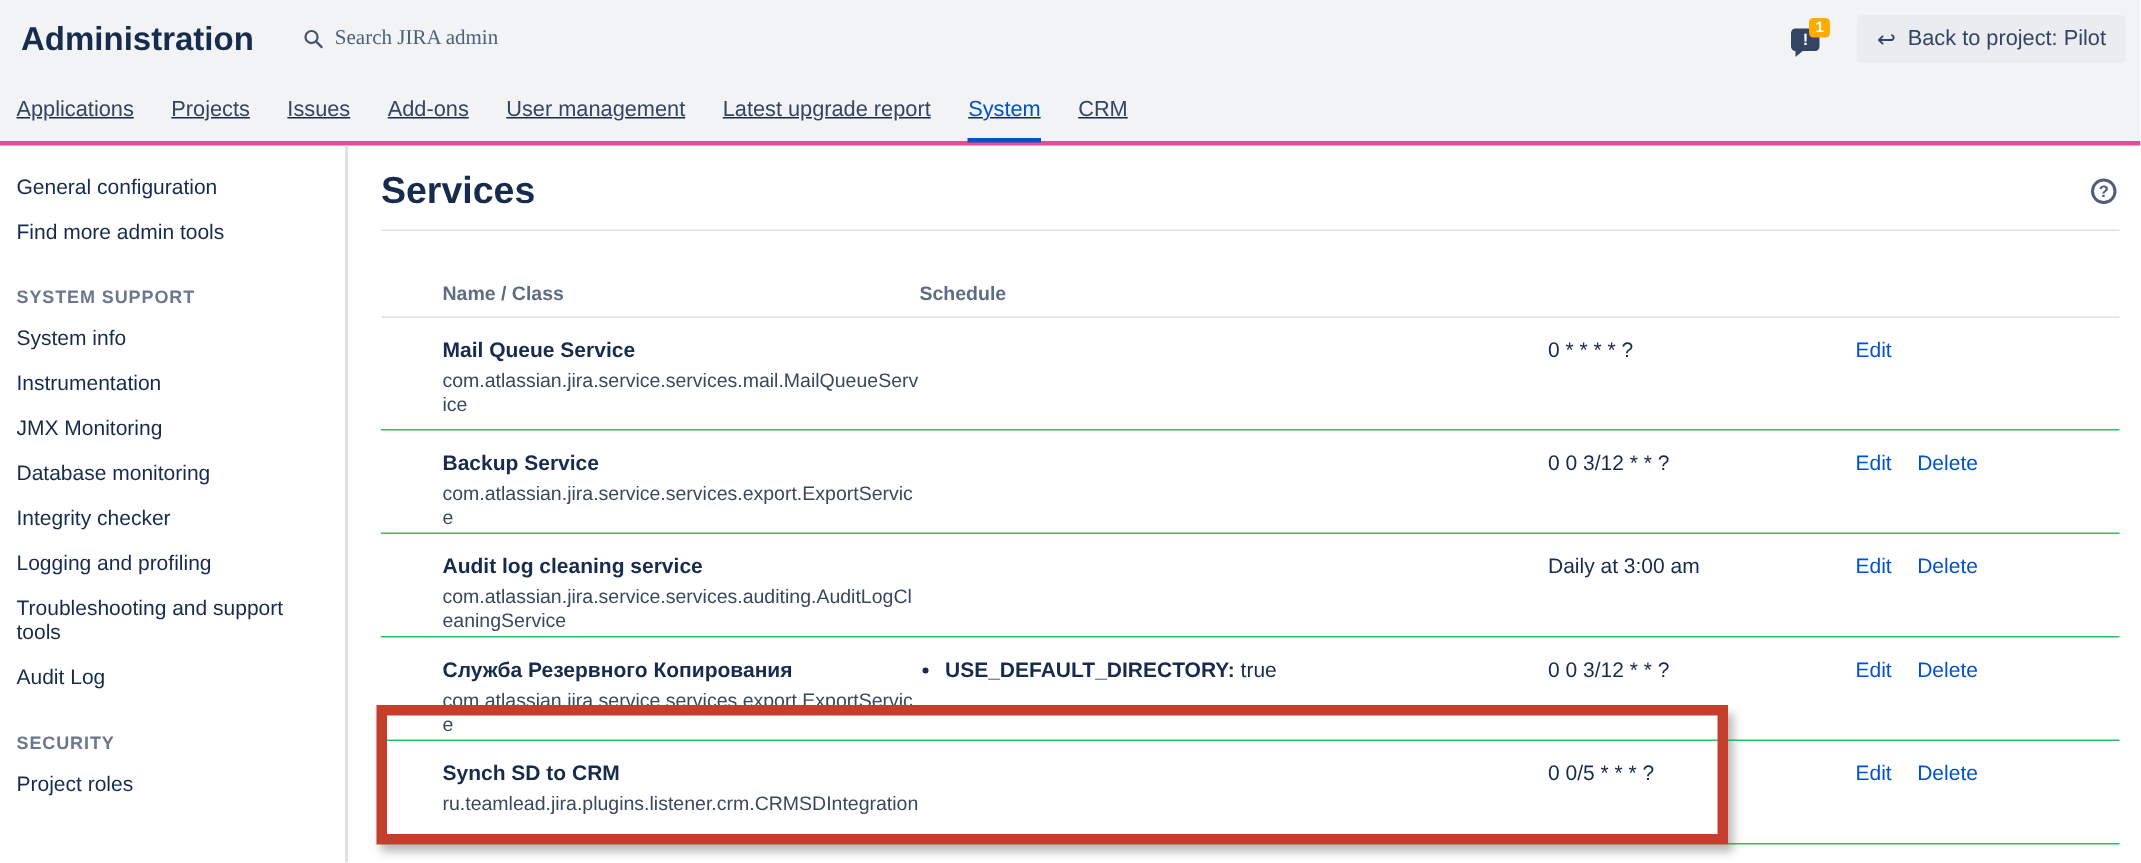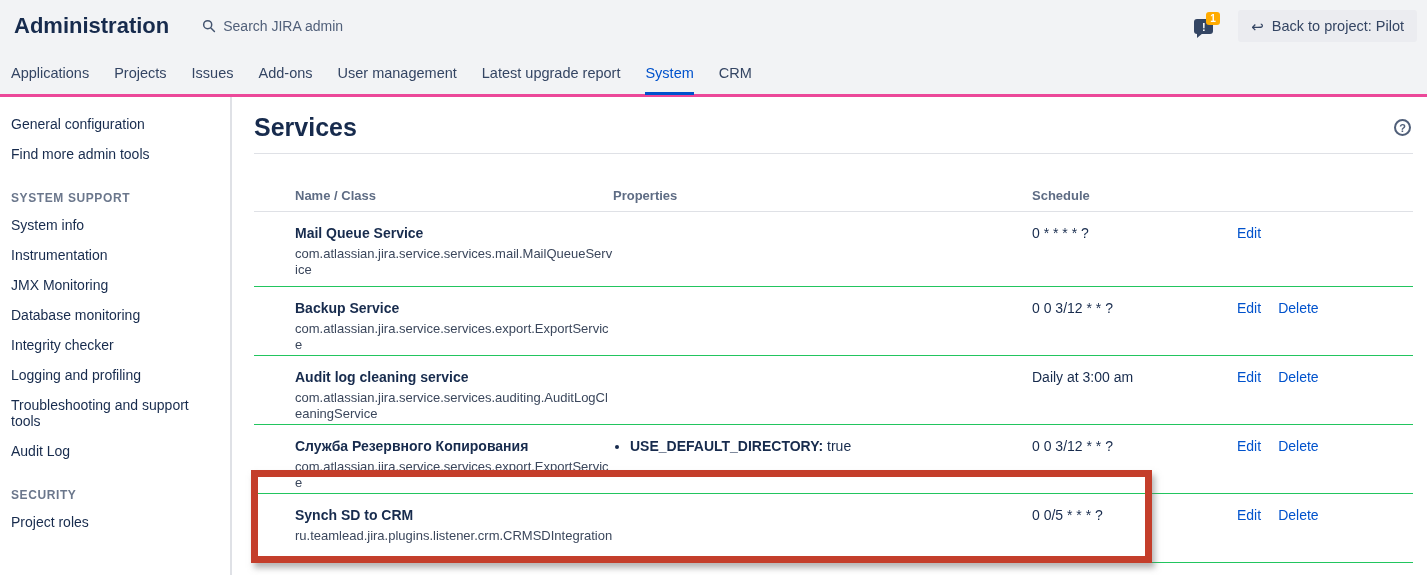--- a/index.html
+++ b/index.html
@@ -14,21 +14,21 @@
   }
   a { text-decoration: none; cursor: pointer; }
 
   
   .top { background: #F2F3F5; border-bottom: 3px solid #ec4899; height: 97px; }
   .header-row { display: flex; align-items: center; height: 52px; padding: 0 10px 0 14px; }
   .app-title { font-size: 22px; font-weight: 700; color: #172B4D; }
   .search-wrap { display: flex; align-items: center; margin-left: 33px; gap: 7px; }
   .search-input {
     border: none; background: transparent; outline: none;
-    font-family: Liberation Sans, sans-serif; font-size: 14px; color: #4d7c0f; width: 230px;
+    font-family: Liberation Serif, serif; font-size: 14px; color: #4d7c0f; width: 230px;
   }
   .search-input::placeholder { color: #505F79; opacity: 1; }
   .header-spacer { flex: 1; }
 
   .notif { position: relative; margin-right: 20px; width: 24px; height: 24px; cursor: pointer; }
   .notif-bubble {
     position: absolute; left: 0; top: 5px; width: 19px; height: 15px;
     background: #344563; border-radius: 3px; color: #fff; font-weight: 700; font-size: 11px;
     display: flex; align-items: center; justify-content: center;
   }
@@ -43,21 +43,21 @@
   }
   .back-btn {
     display: flex; align-items: center; gap: 8px;
     background: #EBECF0; border: none; border-radius: 3px;
     padding: 8px 13px; font-family: "Liberation Sans", sans-serif;
     font-size: 14.5px; color: #344563; cursor: pointer; white-space: nowrap;
   }
   .back-arrow { font-size: 15px; line-height: 1; }
 
   
-  .nav-row { display: flex; align-items: stretch; height: 43px; padding-left: 11px; gap: 25px; }
+  .nav-row { display: flex; align-items: stretch; height: 43px; padding-left: 11px; gap: 25px; text-decoration: underline; }
   .tab {
     display: flex; align-items: center; color: #344563; font-size: 14.5px;
     border-bottom: 3px solid transparent; padding-top: 2px;
   }
   .tab.active { color: #0052CC; border-bottom-color: #0052CC; }
 
   
   .content { display: flex; height: 478px; }
   .sidebar { width: 232px; flex-shrink: 0; border-right: 2px solid #DFE1E6; padding: 12px 10px 0 11px; }
   .side-item { display: block; color: #172B4D; font-size: 14px; padding: 7px 0; line-height: 16px; }
@@ -164,21 +164,20 @@
       <a class="side-item">Project roles</a>
     </aside>
   <main class="main">
     <div class="page-header">
       <h2 class="page-title">Services</h2>
       <span class="help-btn">?</span>
     </div>
     <div class="tbl">
       <div class="t-head">
           <div class="th-name">Name / Class</div>
-          <div class="th-props">Properties</div>
           <div class="th-schedule">Schedule</div>
           <div></div>
         </div>
       <div>
           <div class="t-row tall">
             <div class="cell-name">
               <div class="svc-name">Mail Queue Service</div>
               <div class="svc-class">com.atlassian.jira.service.services.mail.MailQueueService</div>
             </div>
             <div class="cell-props"></div>

